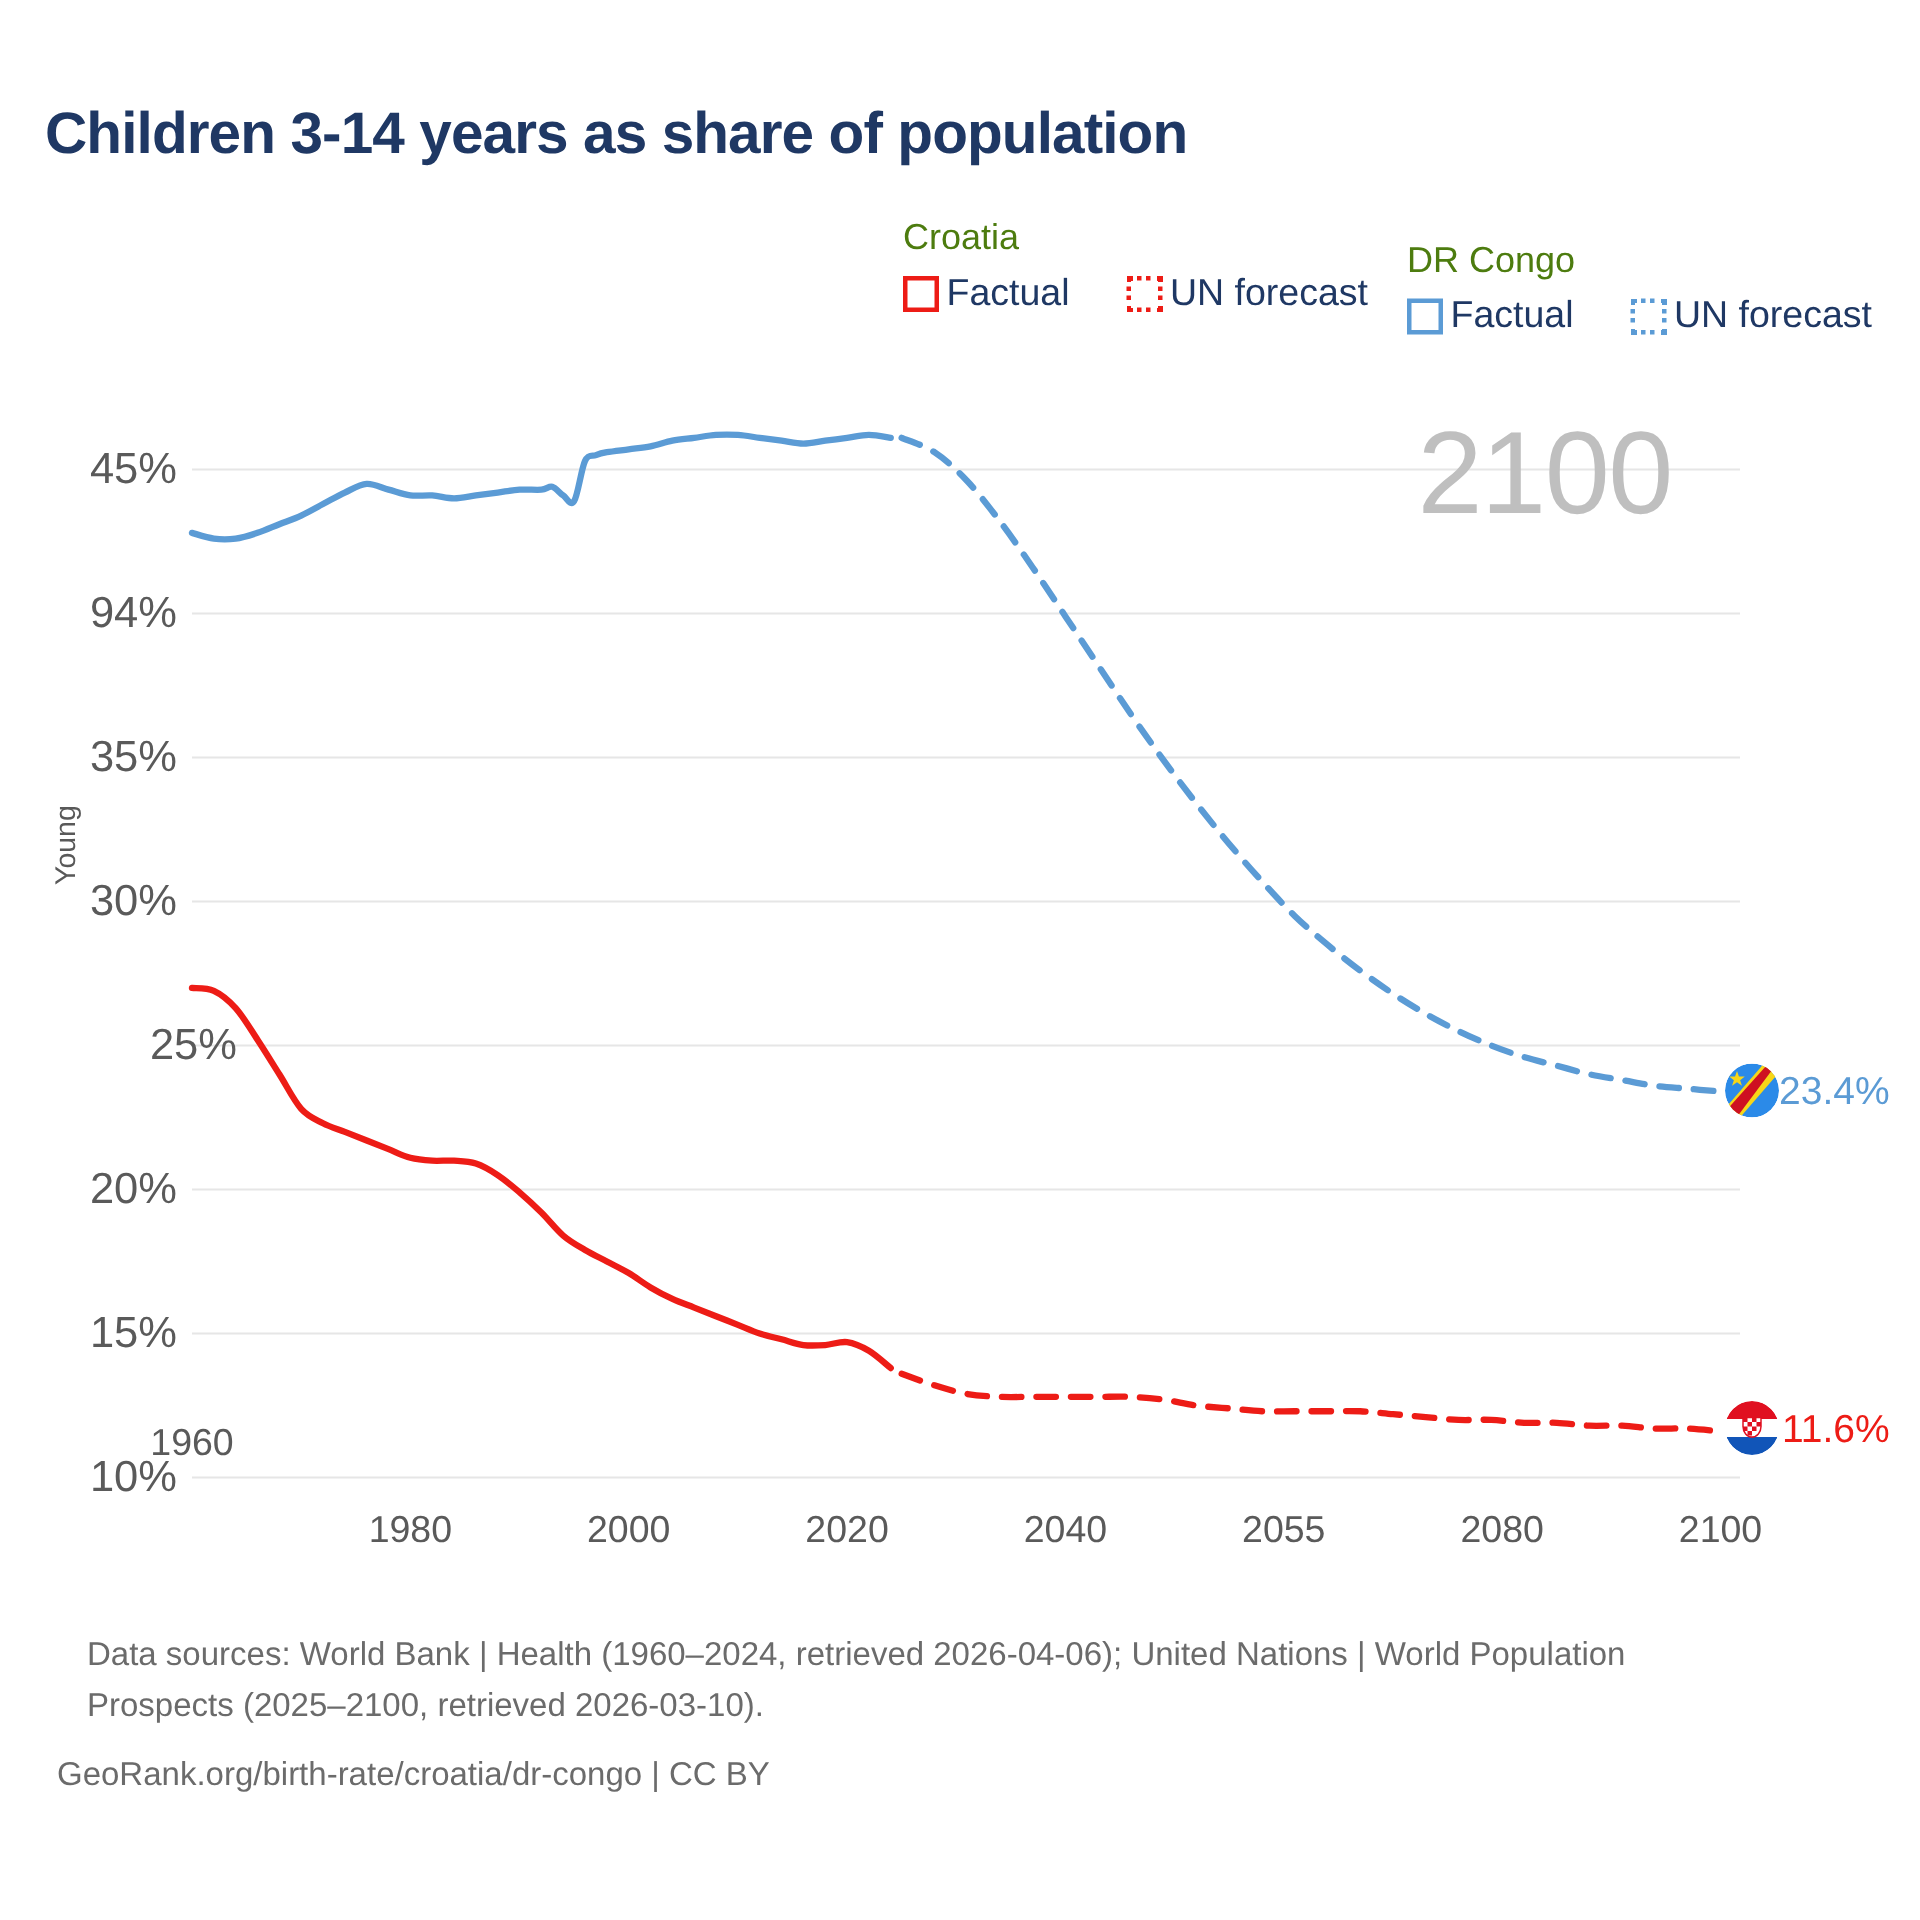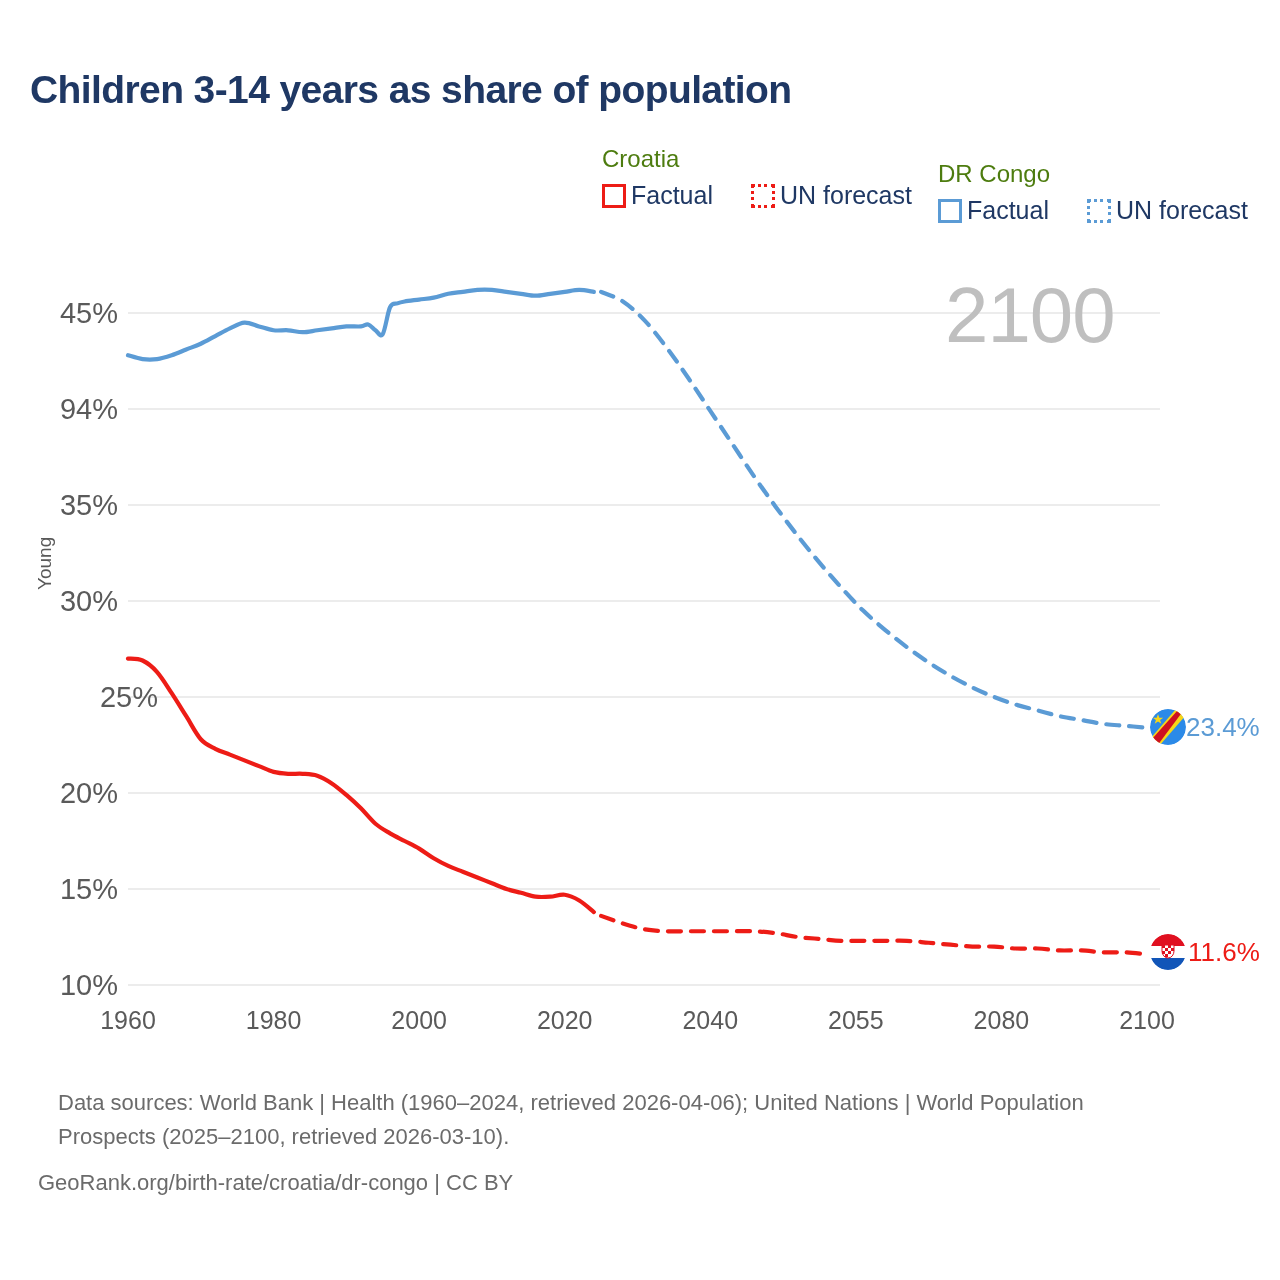--- a/index.html
+++ b/index.html
@@ -109,21 +109,21 @@
       <path d="M 601.11 915.88 C 604.75 917.16, 615.66 921.32, 622.94 923.56 C 630.22 925.80, 637.50 928.04, 644.78 929.32 C 652.06 930.60, 659.34 930.92, 666.61 931.24 C 673.89 931.56, 681.17 931.24, 688.45 931.24 C 695.73 931.24, 703.01 931.24, 710.29 931.24 C 717.56 931.24, 724.84 931.24, 732.12 931.24 C 739.40 931.24, 746.68 930.92, 753.96 931.24 C 761.24 931.56, 768.51 932.20, 775.79 933.16 C 783.07 934.12, 790.35 936.04, 797.63 937.00 C 804.91 937.96, 812.19 938.28, 819.46 938.92 C 826.74 939.56, 834.02 940.52, 841.30 940.84 C 848.58 941.16, 855.86 940.84, 863.14 940.84 C 870.41 940.84, 877.69 940.84, 884.97 940.84 C 892.25 940.84, 899.53 940.52, 906.81 940.84 C 914.09 941.16, 921.36 942.12, 928.64 942.76 C 935.92 943.40, 943.20 944.04, 950.48 944.68 C 957.76 945.32, 965.04 946.28, 972.31 946.60 C 979.59 946.92, 986.87 946.28, 994.15 946.60 C 1001.43 946.92, 1008.71 948.20, 1015.99 948.52 C 1023.26 948.84, 1030.54 948.20, 1037.82 948.52 C 1045.10 948.84, 1052.38 950.12, 1059.66 950.44 C 1066.94 950.76, 1074.21 950.12, 1081.49 950.44 C 1088.77 950.76, 1096.05 952.04, 1103.33 952.36 C 1110.61 952.68, 1117.89 952.04, 1125.16 952.36 C 1132.44 952.68, 1143.36 953.96, 1147.00 954.28" fill="none" stroke="#ED1C16" stroke-width="4.2" stroke-linecap="round" stroke-linejoin="round" stroke-dasharray="13 10"></path>
     </svg>
 <div class="ytick" style="left: 0px; width: 118px; top: 969px;">10%</div>
     <div class="ytick" style="left: 0px; width: 118px; top: 873px;">15%</div>
     <div class="ytick" style="left: 0px; width: 118px; top: 777px;">20%</div>
     <div class="ytick" style="left: 0px; width: 118px; top: 681px; padding-left: 40px;">25%</div>
     <div class="ytick" style="left: 0px; width: 118px; top: 585px;">30%</div>
     <div class="ytick" style="left: 0px; width: 118px; top: 489px;">35%</div>
     <div class="ytick" style="left: 0px; width: 118px; top: 393px;">94%</div>
     <div class="ytick" style="left: 0px; width: 118px; top: 297px;">45%</div>
-    <div class="xtick" style="left: 68px; top: 1006px;">1960</div>
+    <div class="xtick" style="left: 68px; top: 948px;">1960</div>
     <div class="xtick" style="left: 213.571px; top: 1006px;">1980</div>
     <div class="xtick" style="left: 359.143px; top: 1006px;">2000</div>
     <div class="xtick" style="left: 504.714px; top: 1006px;">2020</div>
     <div class="xtick" style="left: 650.286px; top: 1006px;">2040</div>
     <div class="xtick" style="left: 795.857px; top: 1006px;">2055</div>
     <div class="xtick" style="left: 941.429px; top: 1006px;">2080</div>
     <div class="xtick" style="left: 1087px; top: 1006px;">2100</div>
   </div>
 
 <div id="watermark">2100</div>

